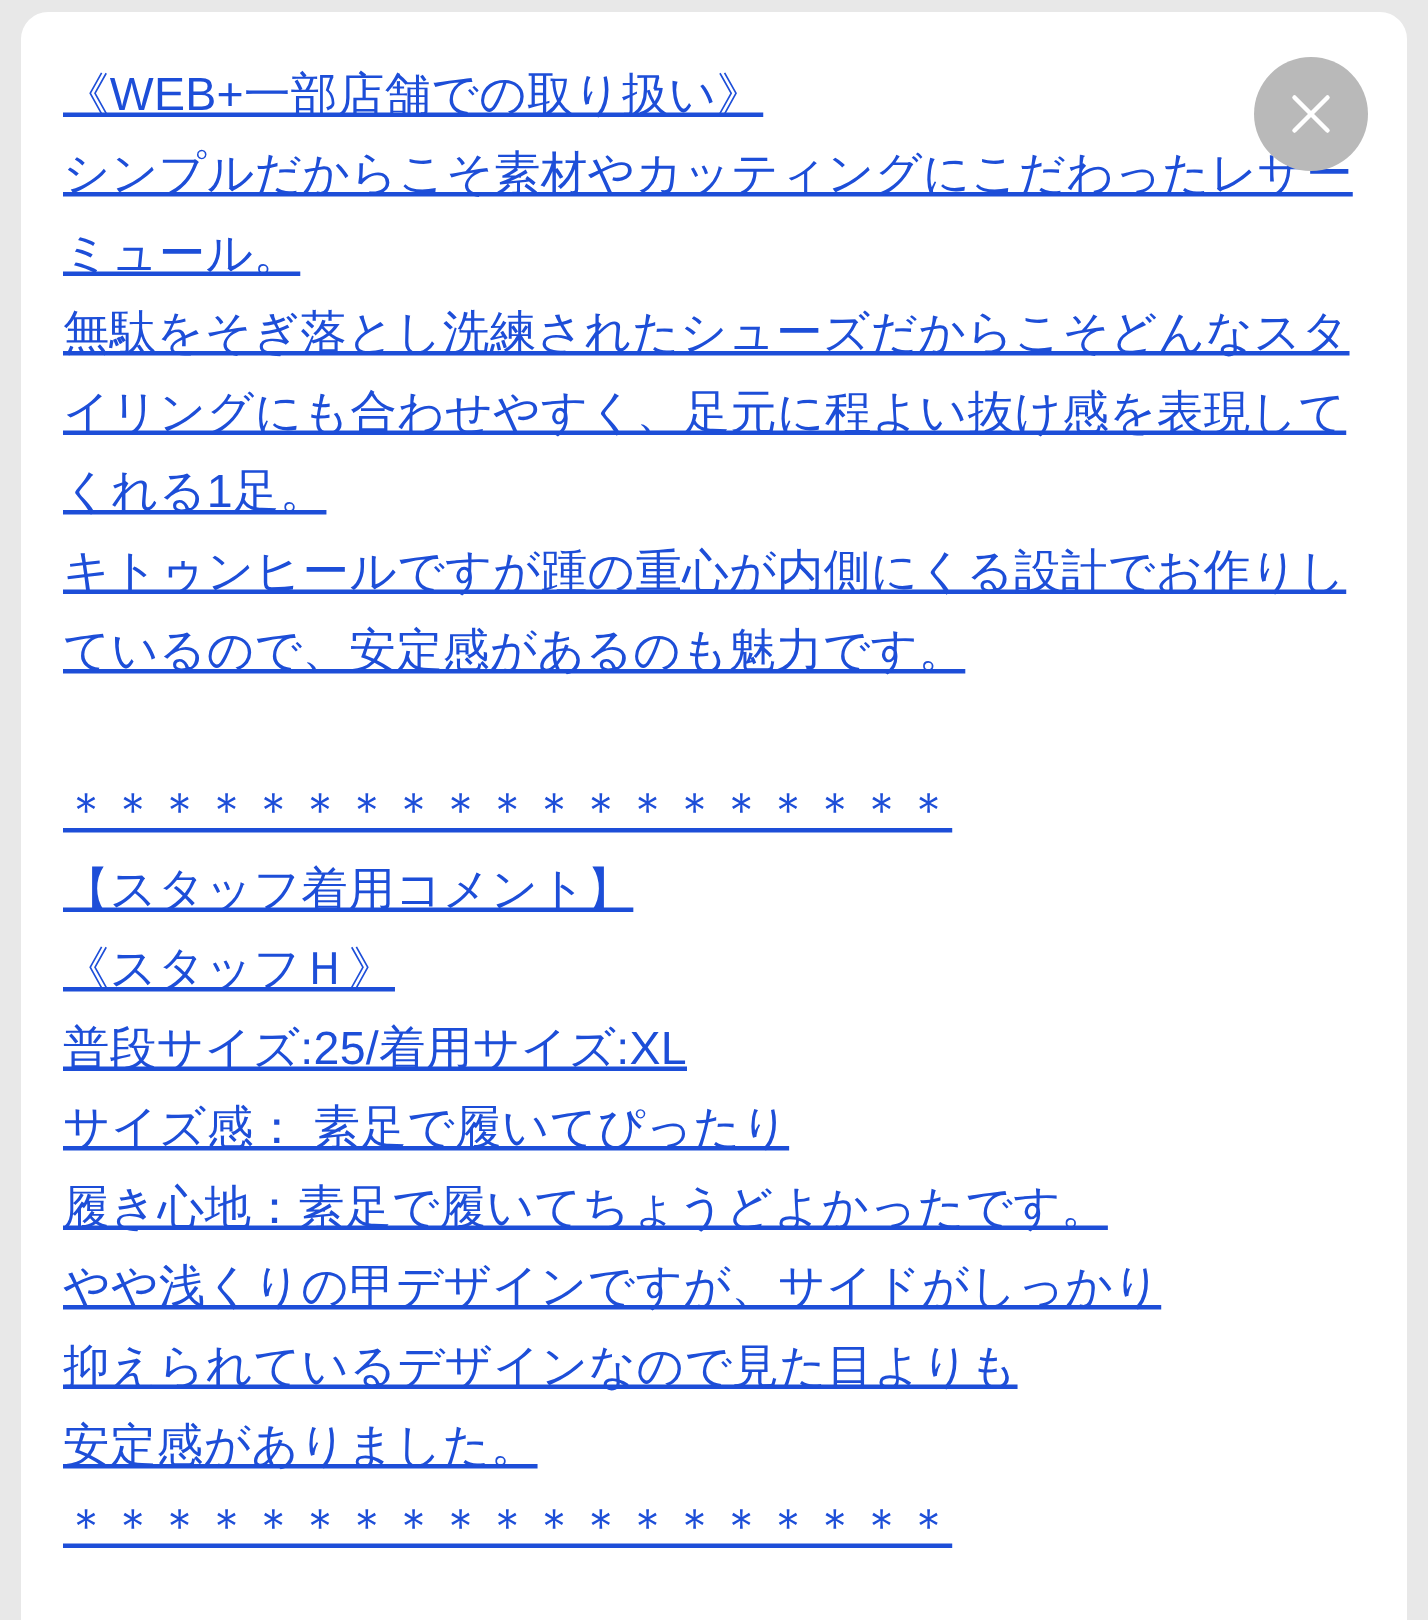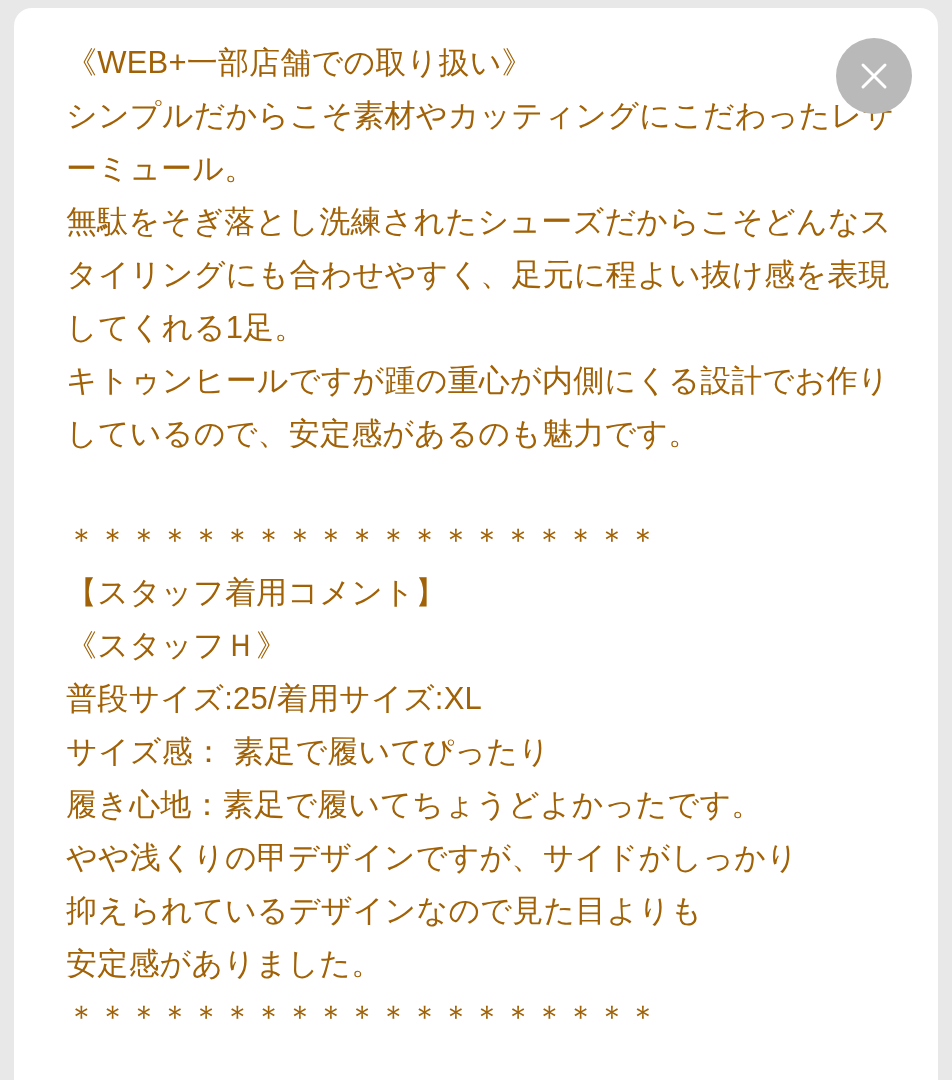--- a/index.html
+++ b/index.html
@@ -38,29 +38,30 @@
     padding: 0;
     cursor: pointer;
     display: flex;
     align-items: center;
     justify-content: center;
   }
   #close-button svg { display: block; }
 
   #description-body {
     position: absolute;
-    left: 52px;
+    left: 28px;
     top: 28px;
     right: 20px;
     font-size: 31px;
     line-height: 53px;
-    color: #a16207;
+    color: #1d4ed8;
     letter-spacing: 0.2px;
     white-space: pre-wrap;
     word-break: break-all;
+    text-decoration: underline;
   }
 </style>
 </head>
 <body>
 
 <div id="modal-sheet">
 
   <div id="description-body">《WEB+一部店舗での取り扱い》
 シンプルだからこそ素材やカッティングにこだわったレザーミュール。
 無駄をそぎ落とし洗練されたシューズだからこそどんなスタイリングにも合わせやすく、足元に程よい抜け感を表現してくれる1足。

